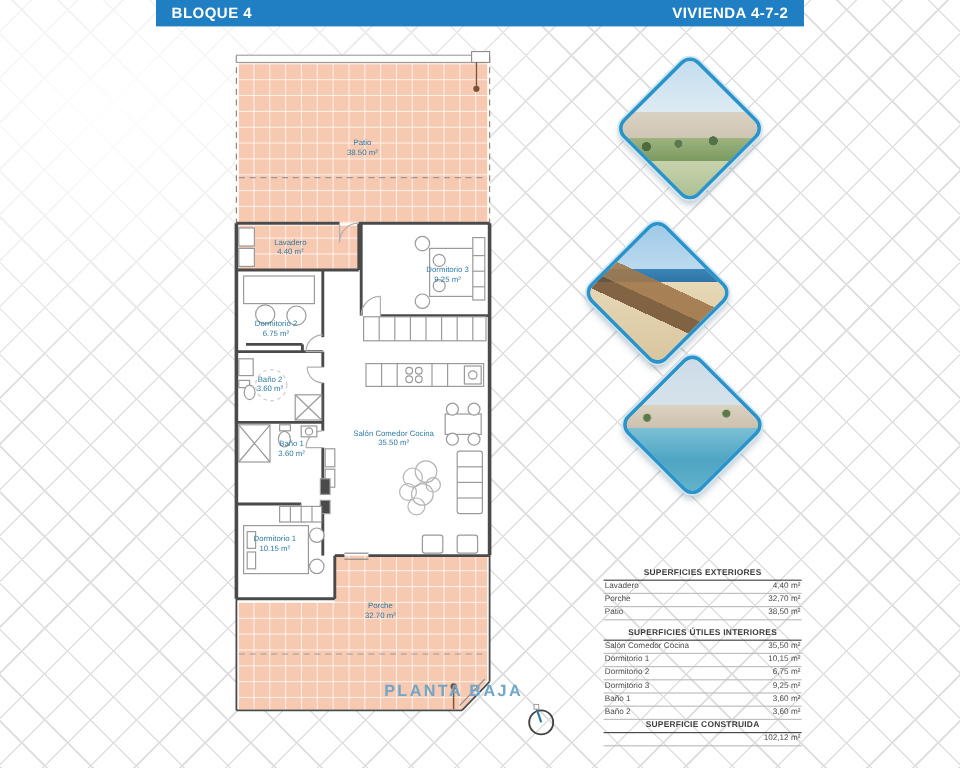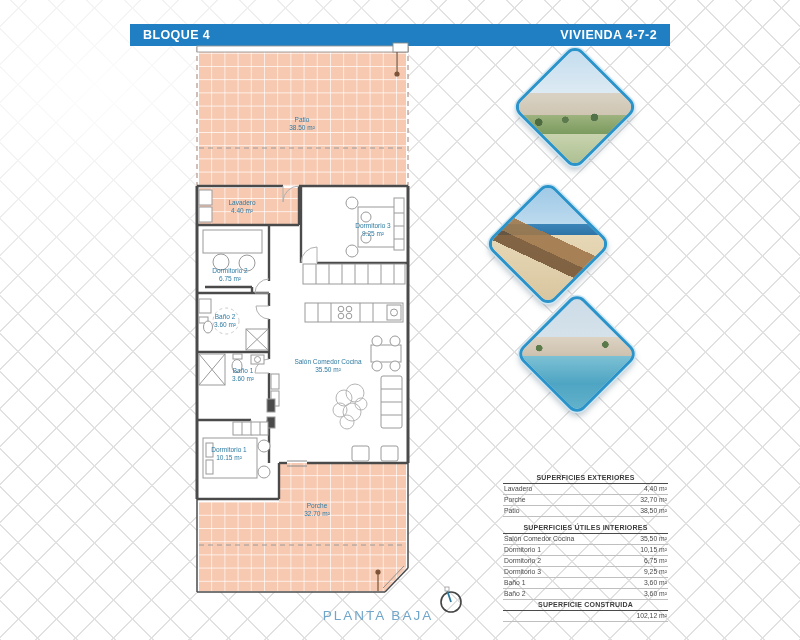--- a/index.html
+++ b/index.html
@@ -15,31 +15,31 @@
       repeating-linear-gradient(-45deg, #e1e1e1 0px, #e1e1e1 1.4px, transparent 1.4px, transparent 27px);
   }
   .lattice-fade{
     position:absolute; inset:0;
     background:radial-gradient(ellipse 520px 330px at 12% 14%, rgba(255,255,255,.96) 0%, rgba(255,255,255,0) 75%);
   }
   .topbar{
     position:absolute; left:130px; top:0; width:540px; height:22px;
     display:flex; justify-content:space-between; align-items:center;
     padding:0 13px; box-sizing:border-box;
-    color:#ffffff; font-weight:bold; font-size:12.5px; letter-spacing:.4px;margin-top:24px;
+    color:#ffffff; font-weight:bold; font-size:12.5px; letter-spacing:.4px;
   }
   .plan-svg{ position:absolute; left:0; top:0; }
   .rlabel{
     position:absolute; transform:translate(-50%,-50%);
     text-align:center; white-space:nowrap;
     font-size:6.5px; line-height:8px; color:#2e7ba3;
   }
   .caption{
-    position:absolute; left:378px; top:608px; transform:translateX(-50%);
-    font-size:13.5px; font-weight:400; letter-spacing:2px; color:#6fa6c9; white-space:nowrap;text-align:right;
+    position:absolute; left:378px; top:568px; transform:translateX(-50%);
+    font-size:13.5px; font-weight:700; letter-spacing:2px; color:#6fa6c9; white-space:nowrap;text-align:right;
   }
   .compass{ position:absolute; left:436px; top:586px; }
   
   .diamond{
     position:absolute; box-sizing:border-box;
     transform:rotate(45deg);
     border:3px solid #2a93c9; border-radius:11px;
     overflow:hidden;
     box-shadow:0 0 0 1.5px #cfe6f4, 3px 3px 6px rgba(60,90,110,.35);
     background:#bcd6e8;

